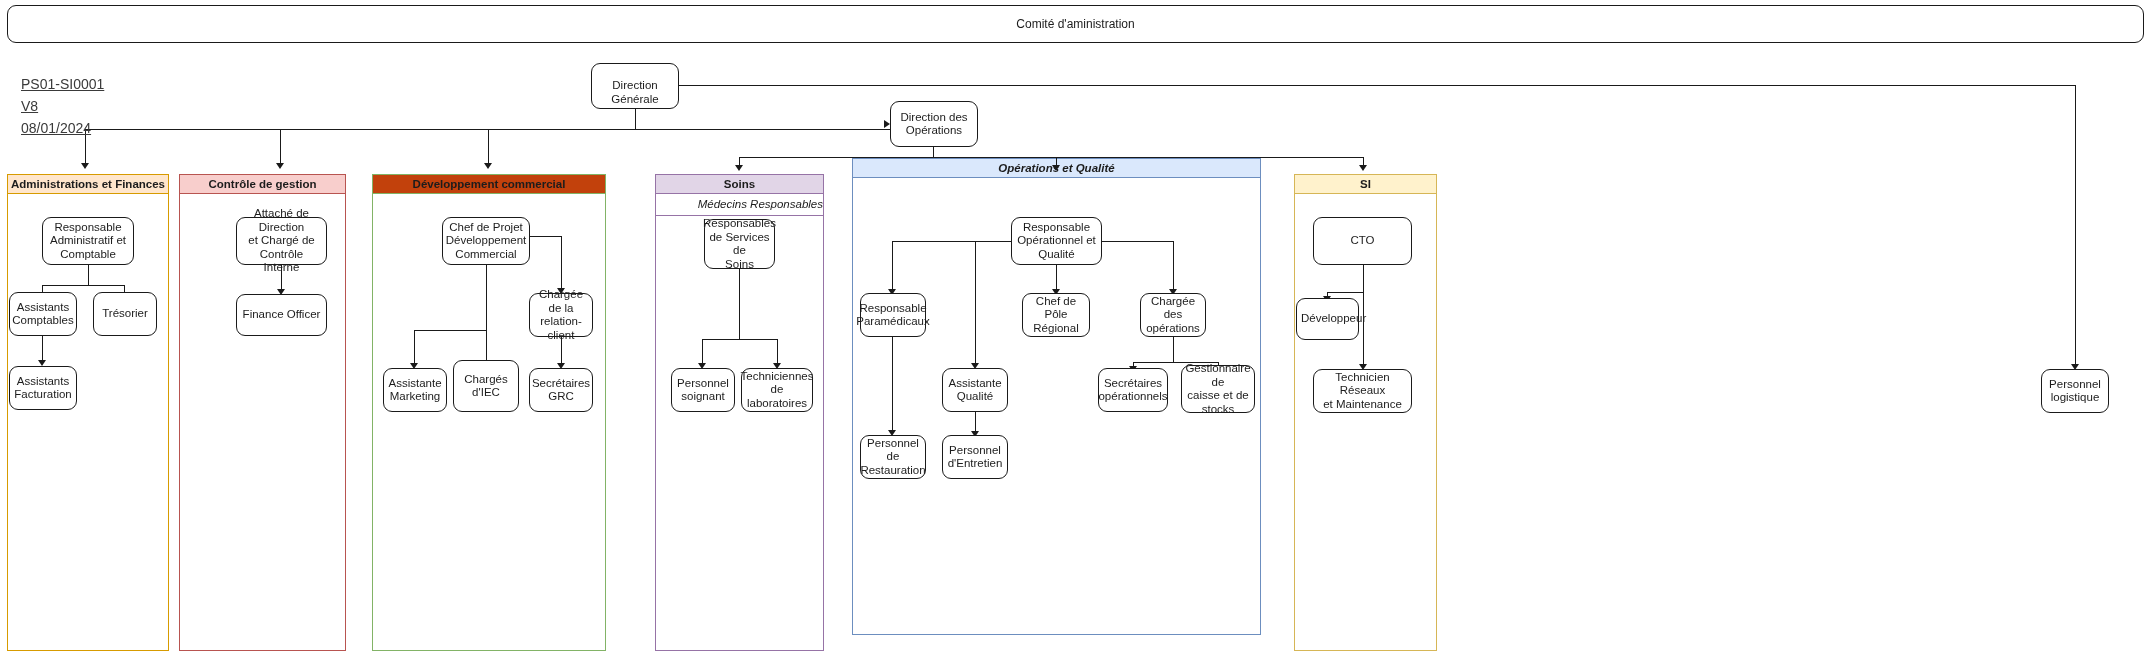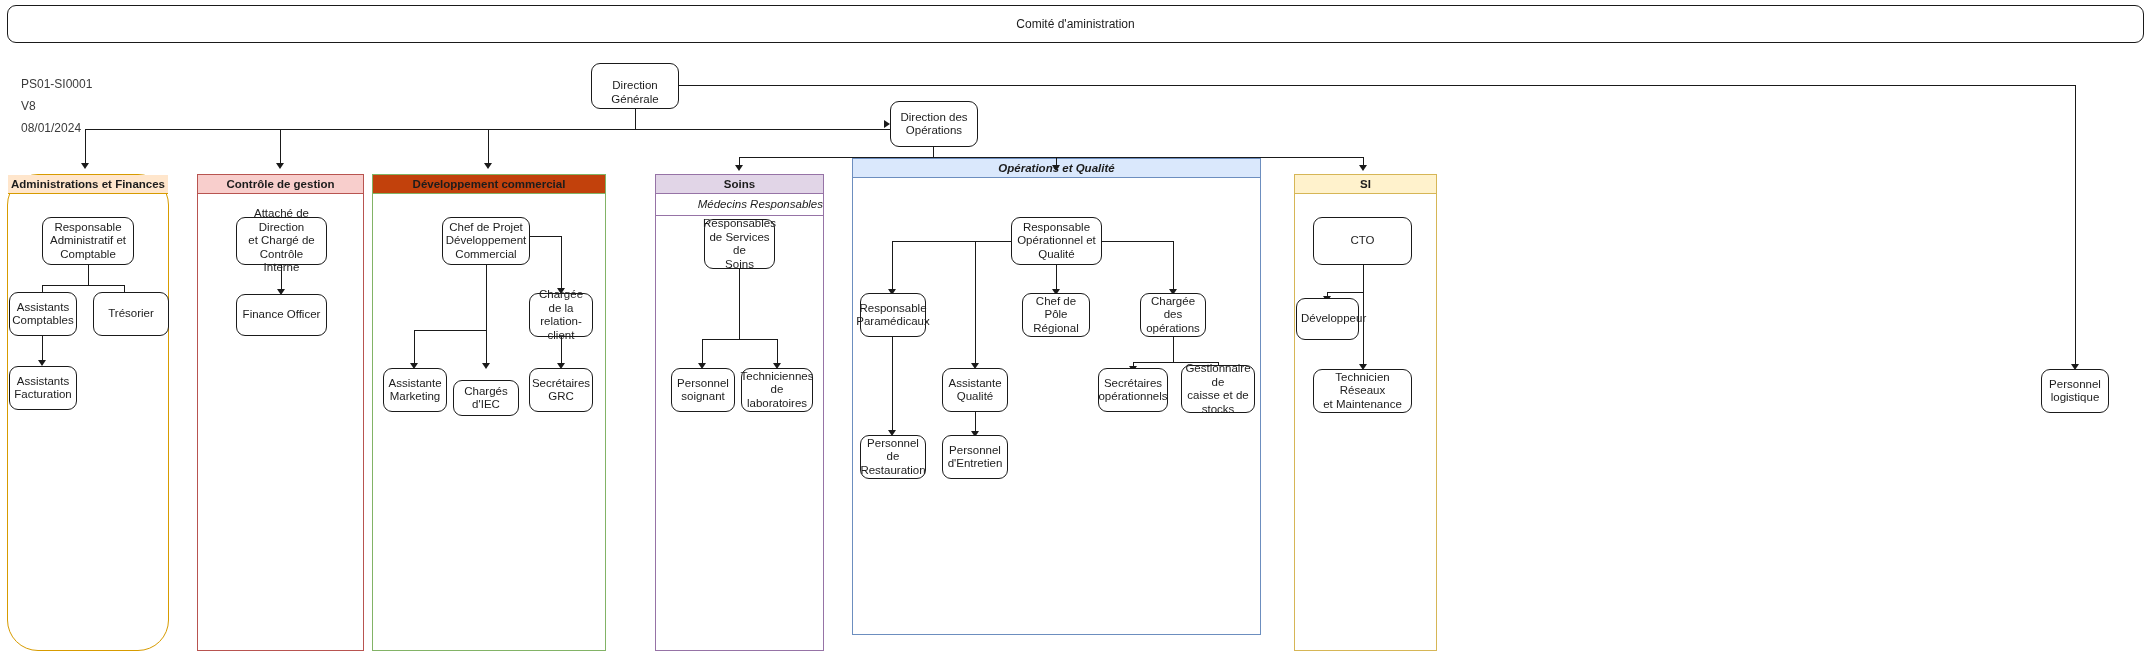--- a/index.html
+++ b/index.html
@@ -48,25 +48,26 @@
     align-items: center;
     justify-content: center;
     font-size: 12px;
     color: #1c1c1c;
     z-index: 5;
   }
 
   
   .docmeta {
     position: absolute;
-    font-size: 12px;
+    font-size: 14px;
     line-height: 11px;
     color: #3a3a3a;
     white-space: pre-line;
     z-index: 6;
+    text-decoration: underline;
   }
 
   
   .lane {
     position: absolute;
     box-sizing: border-box;
     border: 1px solid #999;
     background: #ffffff;
     z-index: 1;
   }
@@ -160,49 +161,49 @@
 
   <div class="vline" style="left:739px; top:157px; height:10px;"></div>
   <div class="arrow" style="left:735px; top:165px;"></div>
 
   <div class="vline" style="left:1056px; top:157px; height:10px;"></div>
   <div class="arrow" style="left:1052px; top:165px;"></div>
 
   <div class="vline" style="left:1363px; top:157px; height:10px;"></div>
   <div class="arrow" style="left:1359px; top:165px;"></div>
 
-  <div class="lane" style="left:7px; top:174px; width:162px; height:477px; border-color:#d79b00;border-radius:31px;">
+  <div class="lane" style="left:7px; top:174px; width:162px; height:477px; border-color:#d79b00;">
     <div class="lane-title" style="background:#ffe6cc; border-bottom-color:#d79b00;">Administrations et Finances</div>
   </div>
 
   <div class="node" style="left:42px; top:217px; width:92px; height:48px; white-space:pre-line;">Responsable
 Administratif et
 Comptable</div>
 
   <div class="vline" style="left:88px; top:265px; height:20px;"></div>
   <div class="hline" style="left:42px; top:285px; width:83px;"></div>
   <div class="vline" style="left:42px; top:285px; height:9px;"></div>
   <div class="arrow" style="left:38px; top:292px;"></div>
   <div class="vline" style="left:124px; top:285px; height:9px;"></div>
   <div class="arrow" style="left:120px; top:292px;"></div>
 
   <div class="node" style="left:9px; top:292px; width:68px; height:44px; white-space:pre-line;">Assistants
 Comptables</div>
 
-  <div class="node" style="left:93px; top:292px; width:76px; height:44px;">
+  <div class="node" style="left:93px; top:292px; width:64px; height:44px;">
     <span>Trésorier</span>
   </div>
 
   <div class="vline" style="left:42px; top:336px; height:26px;"></div>
   <div class="arrow" style="left:38px; top:360px;"></div>
 
   <div class="node" style="left:9px; top:366px; width:68px; height:44px; white-space:pre-line;">Assistants
 Facturation</div>
 
-  <div class="lane" style="left:197px; top:174px; width:167px; height:477px; border-color:#b85450;">
+  <div class="lane" style="left:179px; top:174px; width:167px; height:477px; border-color:#b85450;">
     <div class="lane-title" style="background:#f8cecc; border-bottom-color:#b85450;">Contrôle de gestion</div>
   </div>
 
   <div class="node" style="left:236px; top:217px; width:91px; height:48px; white-space:pre-line;">Attaché de Direction
 et Chargé de
 Contrôle Interne</div>
 
   <div class="vline" style="left:281px; top:265px; height:26px;"></div>
   <div class="arrow" style="left:277px; top:289px;"></div>
 
@@ -234,21 +235,21 @@
   <div class="vline" style="left:486px; top:265px; height:65px;"></div>
   <div class="hline" style="left:414px; top:330px; width:73px;"></div>
   <div class="vline" style="left:414px; top:330px; height:35px;"></div>
   <div class="arrow" style="left:410px; top:363px;"></div>
   <div class="vline" style="left:486px; top:330px; height:35px;"></div>
   <div class="arrow" style="left:482px; top:363px;"></div>
 
   <div class="node" style="left:383px; top:368px; width:64px; height:44px; white-space:pre-line;">Assistante
 Marketing</div>
 
-  <div class="node" style="left:453px; top:380px; width:66px; height:36px;justify-content:flex-end;">
+  <div class="node" style="left:453px; top:360px; width:66px; height:52px;justify-content:flex-end;">
     <span>Chargés d'IEC</span>
   </div>
 
   <div class="lane" style="left:655px; top:174px; width:169px; height:477px; border-color:#9673a6;">
     <div class="lane-title" style="background:#e1d5e7; border-bottom-color:#9673a6;">Soins</div>
     <div class="lane-sub" style="border-bottom-color:#9673a6;">Médecins Responsables</div>
   </div>
 
   <div class="node" style="left:704px; top:219px; width:71px; height:50px; white-space:pre-line;">Responsables
 de Services de

